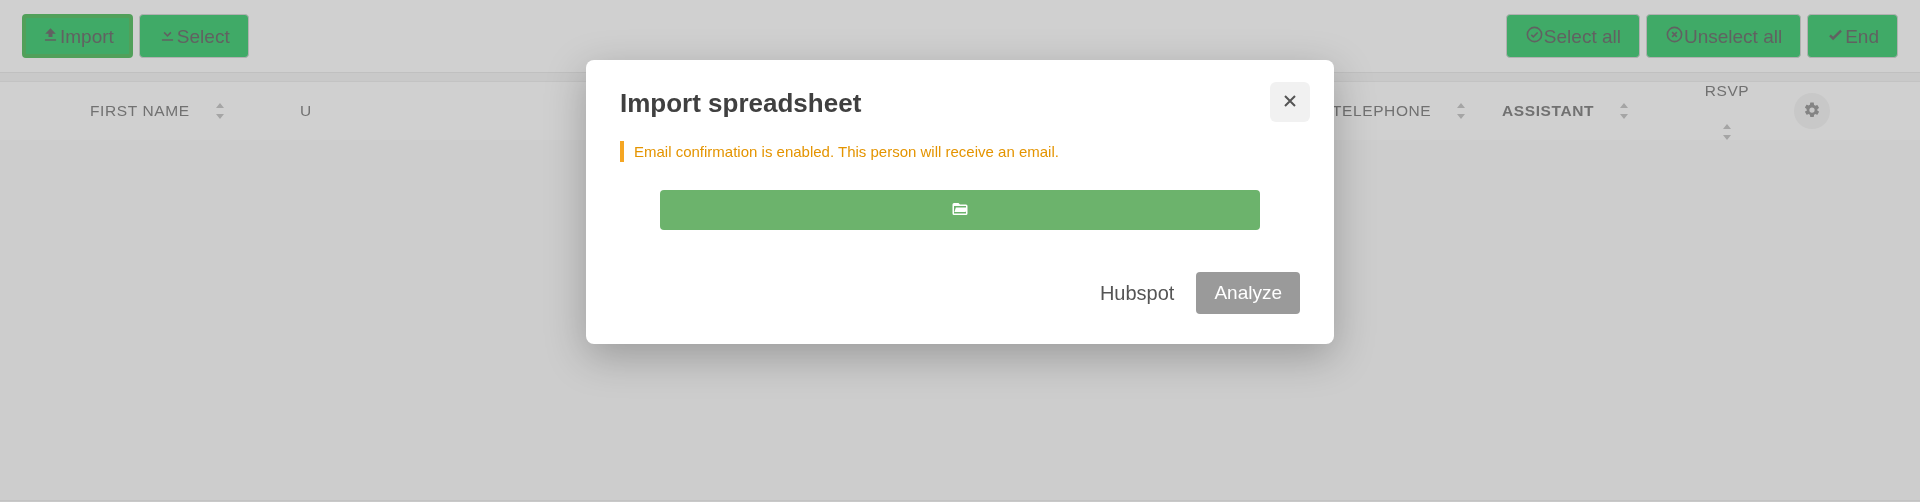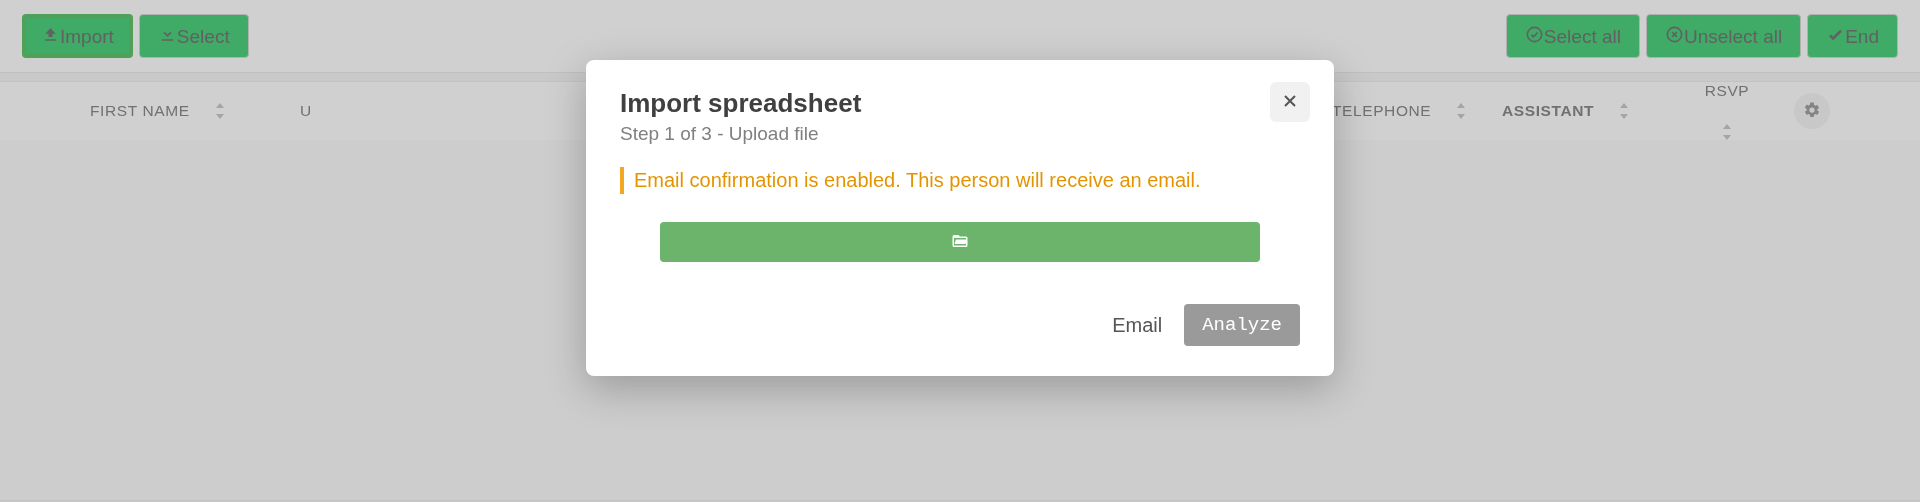--- a/index.html
+++ b/index.html
@@ -128,21 +128,21 @@
   .modal .subtitle {
     font-size: 19px;
     color: #808080;
     margin-top: 4px;
   }
   .warning {
     margin-top: 22px;
     border-left: 4px solid #f5a623;
     padding: 2px 0 2px 10px;
     color: #e49400;
-    font-size: 20px;
+    font-size: 15px;
   }
   .upload-btn {
     margin: 28px auto 0 auto;
     width: 600px;
     height: 40px;
     background: #6cb36c;
     border-radius: 4px;
     display:flex;align-items:center;justify-content:center;
     cursor:pointer;
   }
@@ -166,21 +166,20 @@
     cursor: pointer;
   }
   .analyze-btn {
     background: #9a9a9a;
     color: #fff;
     border: none;
     border-radius: 4px;
     padding: 10px 18px;
     font-size: 19px;
     cursor: pointer;
-    font-family: Liberation Mono, monospace;
   }
 </style>
 </head>
 <body>
 
 <div class="toolbar">
 
   <button class="btn highlight">
     <span>
       <svg width="19" height="19" viewBox="0 0 24 24" fill="#555">
@@ -292,31 +291,30 @@
 
     <div class="modal-close">
       <span>
         <svg width="20" height="20" viewBox="0 0 24 24" fill="none" stroke="#555" stroke-width="2.4">
             <path d="M6 6l12 12M18 6L6 18"></path>
           </svg>
       </span>
     </div>
 
     <h2>Import spreadsheet</h2>
-    <div class="subtitle">Step 1 of 3 - Upload file</div>
 
     <div class="warning">Email confirmation is enabled. This person will receive an email.</div>
 
     <div class="upload-btn">
       <span>
         <svg width="22" height="18" viewBox="0 0 24 24" fill="#fff">
             <path d="M20 6h-8l-2-2H4a2 2 0 0 0-2 2v12a2 2 0 0 0 2 2h16a2 2 0 0 0 2-2V8a2 2 0 0 0-2-2zm0 12H4V8h16v10zM6.5 10l-2 6h15l2-6h-15z"></path>
           </svg>
       </span>
     </div>
 
 
     <div class="modal-actions">
-      <span class="cancel-link">Email</span>
+      <span class="cancel-link">Hubspot</span>
       <button class="analyze-btn">Analyze</button>
     </div>
   </div>
 </div>
 
 </body></html>

